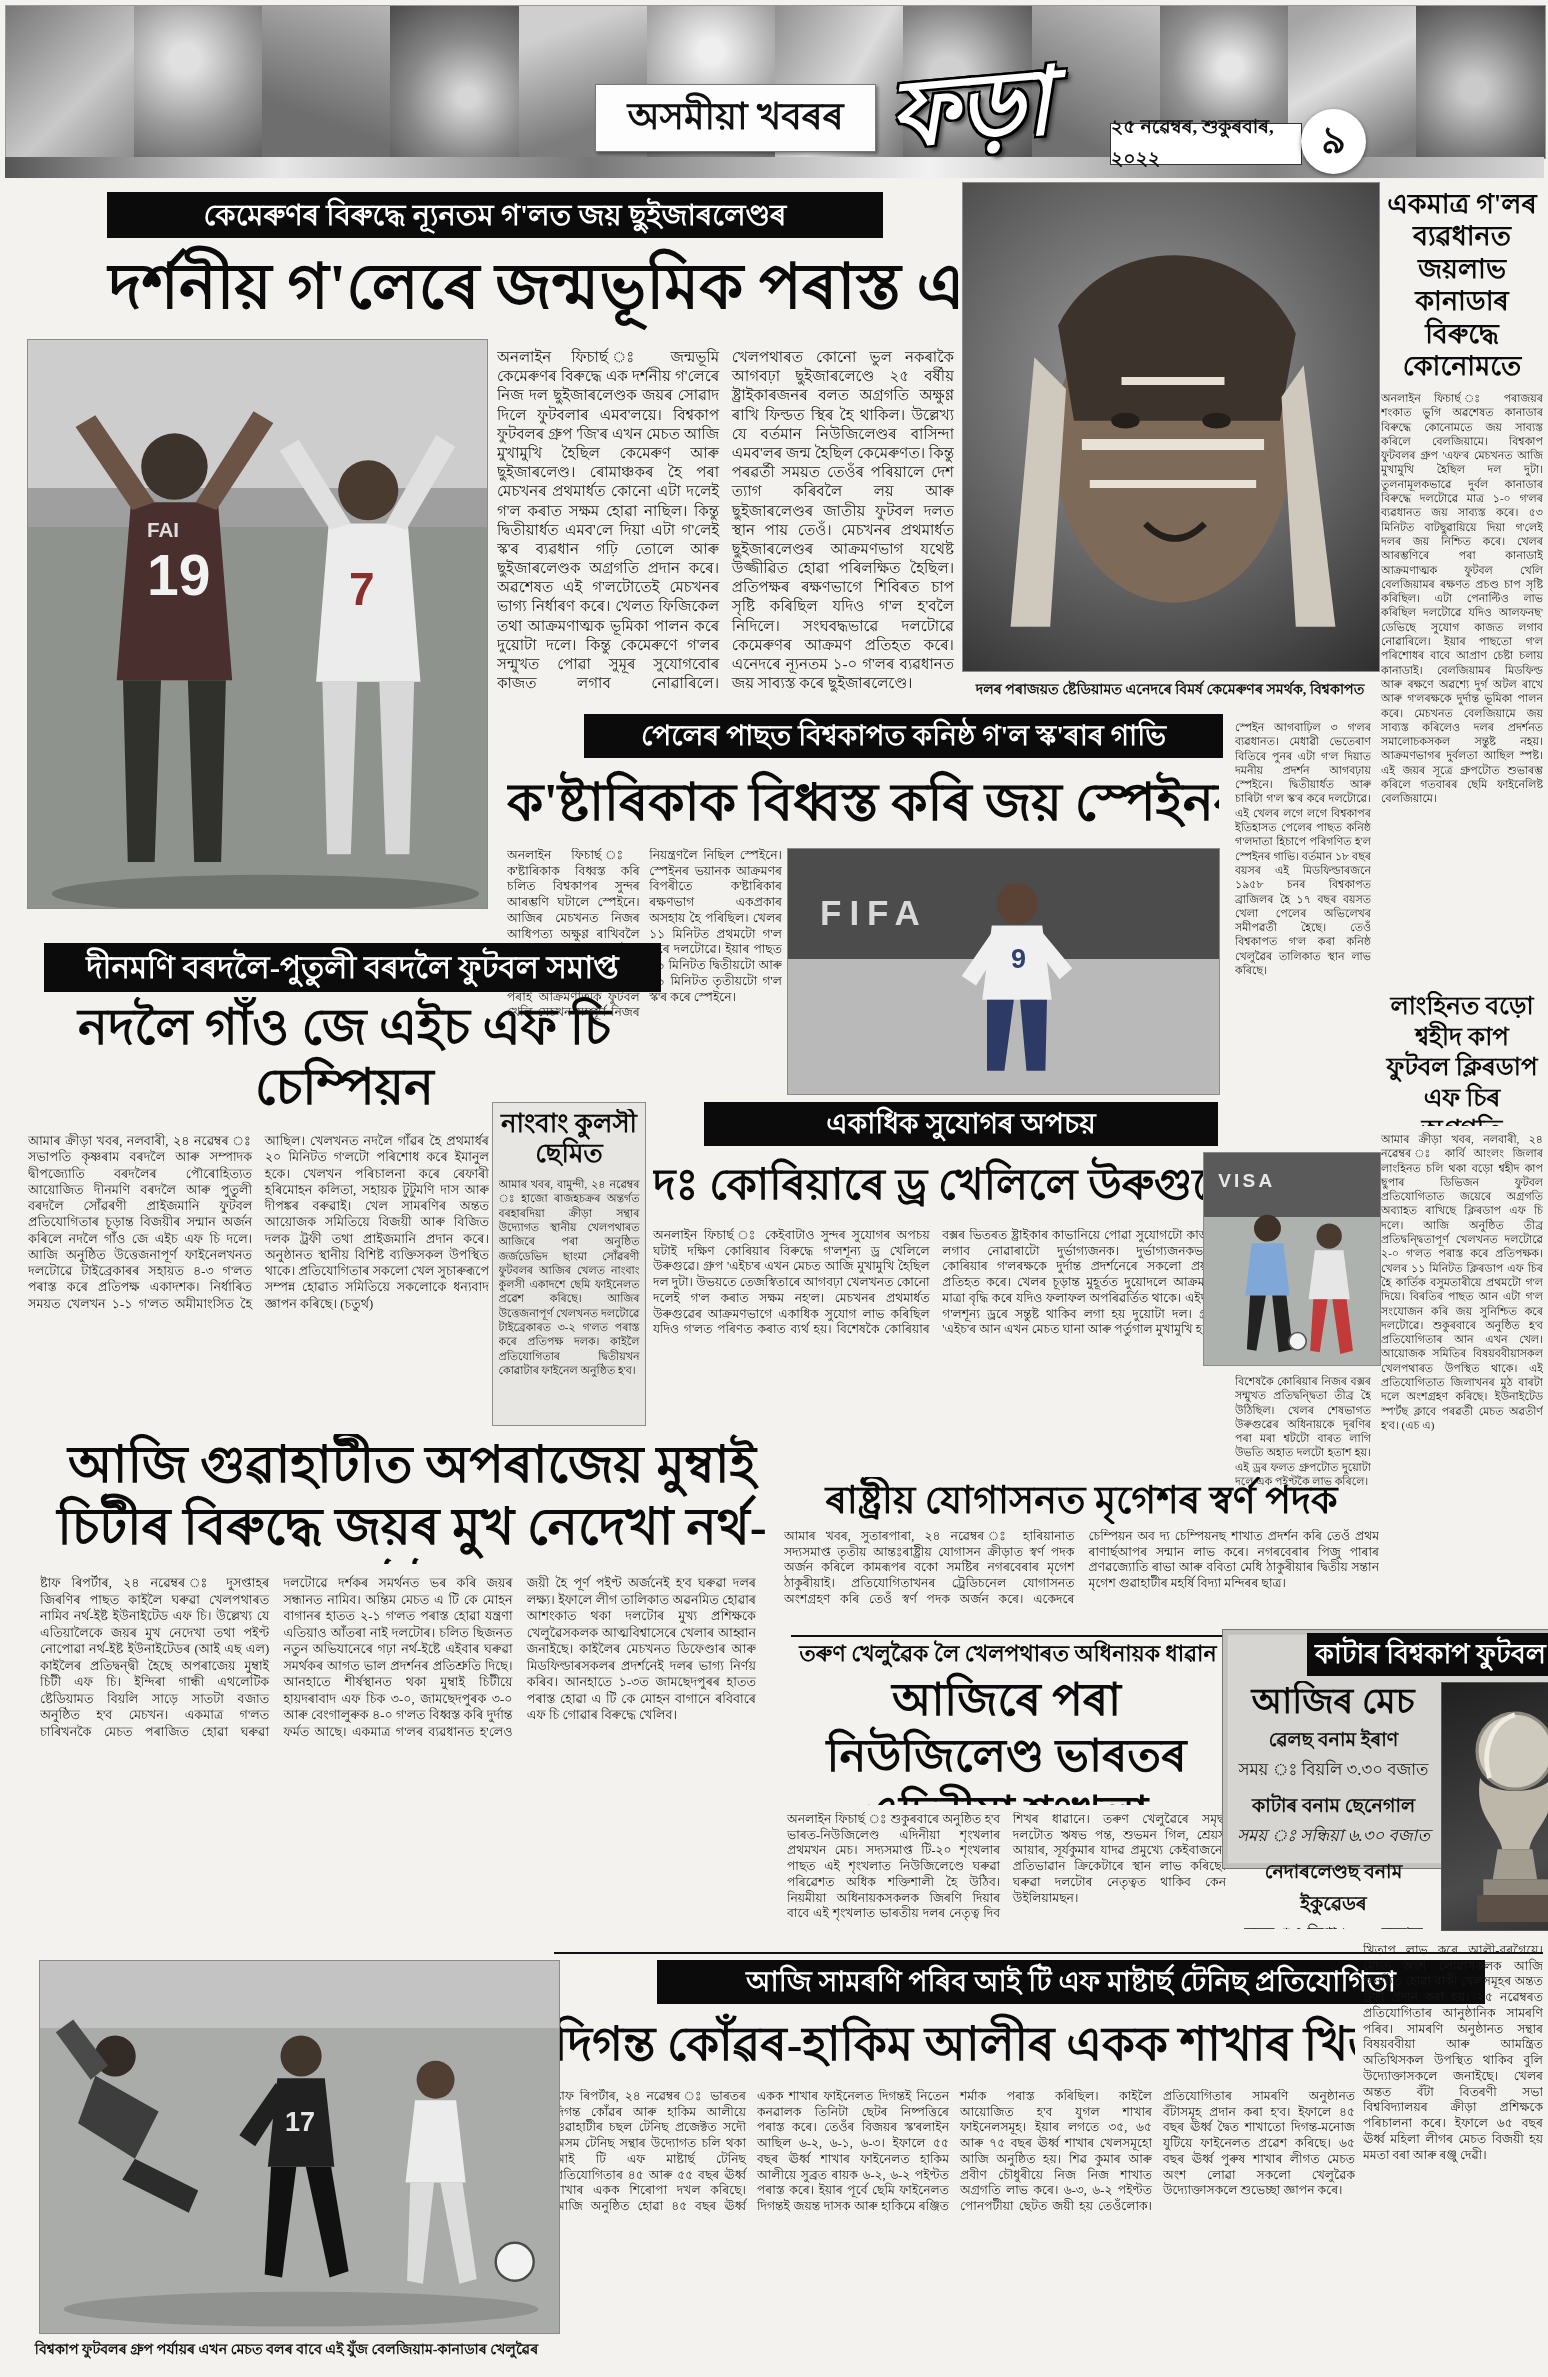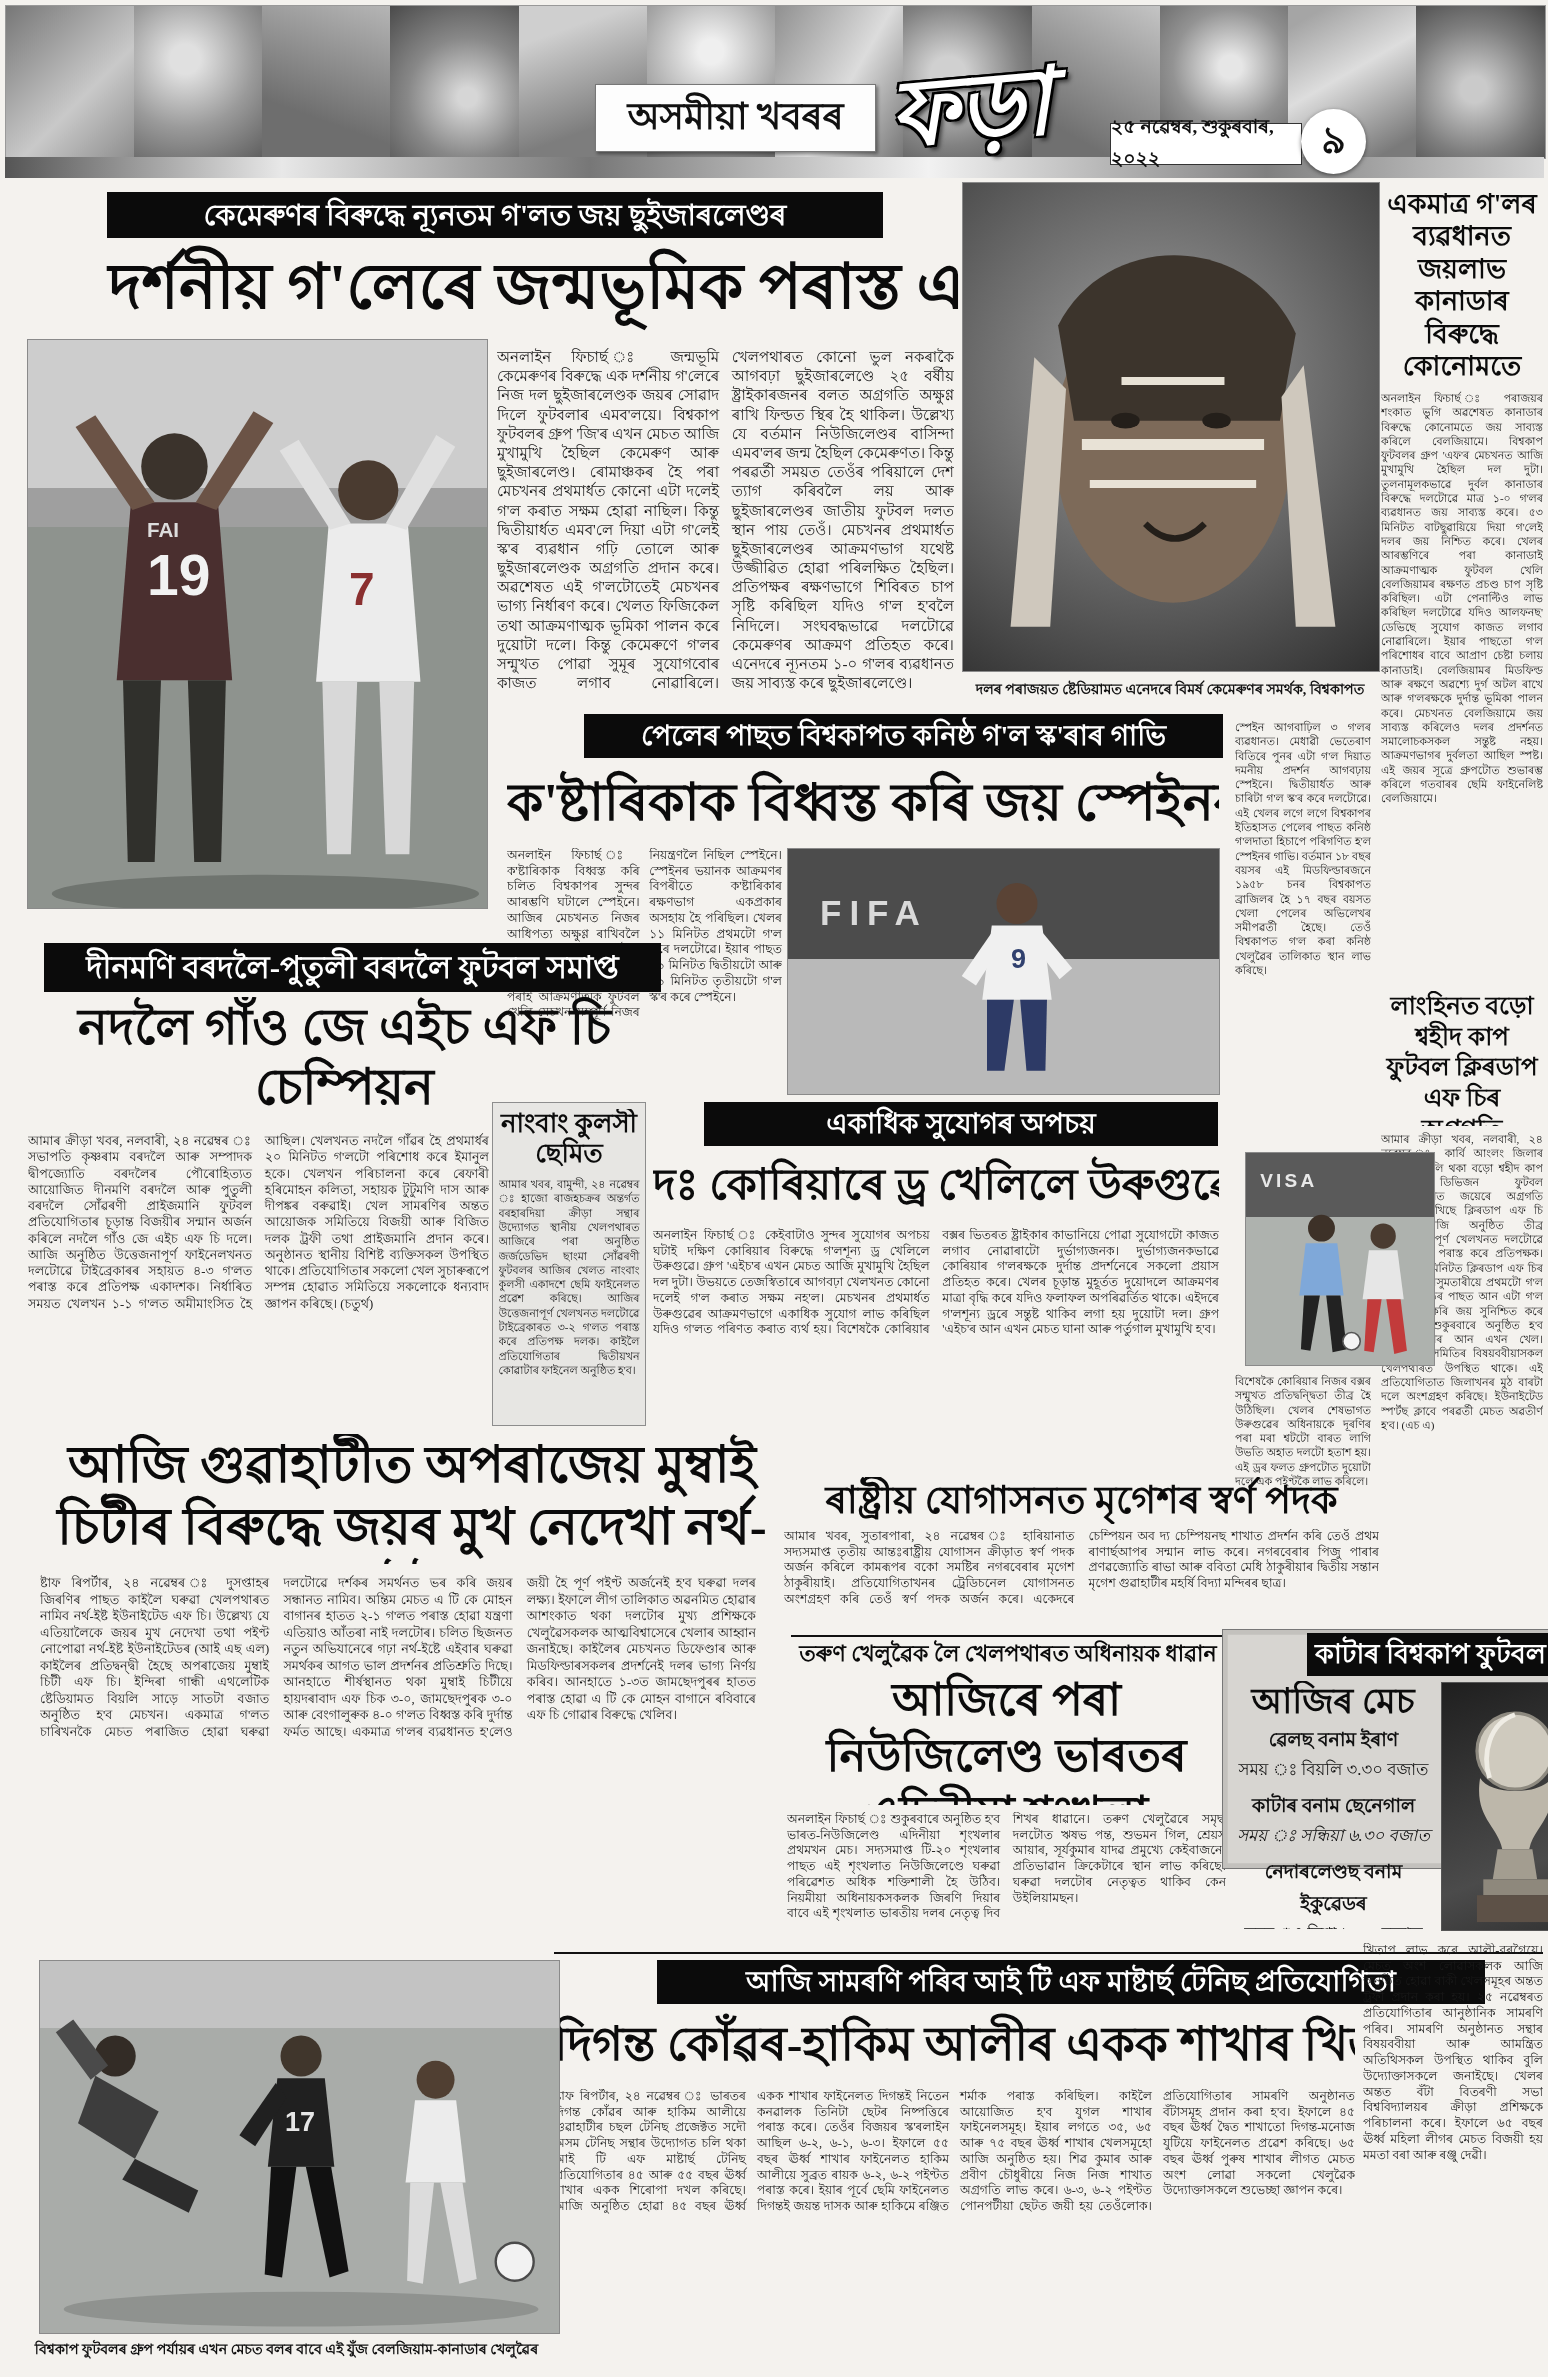--- a/index.html
+++ b/index.html
@@ -130,21 +130,21 @@
 <div class="abs bodytext" style="left:28px;top:1133px;width:461px;height:294px;column-count:2;column-gap:12.7px;font-size:12.7px;line-height:1.28;">আমাৰ ক্ৰীড়া খবৰ, নলবাৰী, ২৪ নৱেম্বৰ ঃ সভাপতি কৃষ্ণৰাম বৰদলৈ আৰু সম্পাদক দ্বীপজ্যোতি বৰদলৈৰ পৌৰোহিত্যত আয়োজিত দীনমণি বৰদলৈ আৰু পুতুলী বৰদলৈ সোঁৱৰণী প্ৰাইজমানি ফুটবল প্ৰতিযোগিতাৰ চূড়ান্ত বিজয়ীৰ সন্মান অৰ্জন কৰিলে নদলৈ গাঁও জে এইচ এফ চি দলে। আজি অনুষ্ঠিত উত্তেজনাপূৰ্ণ ফাইনেলখনত দলটোৱে টাইব্ৰেকাৰৰ সহায়ত ৪-৩ গ'লত পৰাস্ত কৰে প্ৰতিপক্ষ একাদশক। নিৰ্ধাৰিত সময়ত খেলখন ১-১ গ'লত অমীমাংসিত হৈ আছিল। খেলখনত নদলৈ গাঁৱৰ হৈ প্ৰথমাৰ্ধৰ ২০ মিনিটত গ'লটো পৰিশোধ কৰে ইমানুল হকে। খেলখন পৰিচালনা কৰে ৰেফাৰী হৰিমোহন কলিতা, সহায়ক টুটুমণি দাস আৰু দীপঙ্কৰ বৰুৱাই। খেল সামৰণিৰ অন্তত আয়োজক সমিতিয়ে বিজয়ী আৰু বিজিত দলক ট্ৰফী তথা প্ৰাইজমানি প্ৰদান কৰে। অনুষ্ঠানত স্থানীয় বিশিষ্ট ব্যক্তিসকল উপস্থিত থাকে। প্ৰতিযোগিতাৰ সকলো খেল সুচাৰুৰূপে সম্পন্ন হোৱাত সমিতিয়ে সকলোকে ধন্যবাদ জ্ঞাপন কৰিছে। (চতুৰ্থ)</div>
 
 <div class="abs" style="left:492px;top:1102px;width:154px;height:324px;background:#e7e6e3;border:0.8px solid #8d8d8d;box-sizing:border-box;padding:6.3px 5.5px;overflow:hidden;">
   <div class="headline" style="font-size:26px;line-height:1.15;">নাংবাং কুলসী ছেমিত</div>
   <div class="bodytext" style="margin-top:8px;font-size:11px;line-height:1.3;">আমাৰ খবৰ, বামুন্দী, ২৪ নৱেম্বৰ ঃ হাজো ৰাজহচক্ৰৰ অন্তৰ্গত বৰহাৰদিয়া ক্ৰীড়া সন্থাৰ উদ্যোগত স্থানীয় খেলপথাৰত আজিৰে পৰা অনুষ্ঠিত জৰ্জডেভিদ ছাংমা সোঁৱৰণী ফুটবলৰ আজিৰ খেলত নাংবাং কুলসী একাদশে ছেমি ফাইনেলত প্ৰৱেশ কৰিছে। আজিৰ উত্তেজনাপূৰ্ণ খেলখনত দলটোৱে টাইব্ৰেকাৰত ৩-২ গ'লত পৰাস্ত কৰে প্ৰতিপক্ষ দলক। কাইলৈ প্ৰতিযোগিতাৰ দ্বিতীয়খন কোৱাটাৰ ফাইনেল অনুষ্ঠিত হ'ব।</div>
 </div>
 
 <div class="abs strip" style="left:704px;top:1102px;width:514px;height:44px;font-size:28px;line-height:44px;">একাধিক সুযোগৰ অপচয়</div>
 <div class="abs headline" style="left:653px;top:1152px;width:566px;height:66px;font-size:43px;line-height:65px;white-space:nowrap;">দঃ কোৰিয়াৰে ড্ৰ খেলিলে উৰুগুৱে</div>
 <div class="abs bodytext" style="left:653px;top:1228px;width:566px;height:244px;column-count:2;column-gap:12.7px;font-size:12.3px;line-height:1.28;">অনলাইন ফিচাৰ্ছ ঃ কেইবাটাও সুন্দৰ সুযোগৰ অপচয় ঘটাই দক্ষিণ কোৰিয়াৰ বিৰুদ্ধে গ'লশূন্য ড্ৰ খেলিলে উৰুগুৱে। গ্ৰুপ 'এইচ'ৰ এখন মেচত আজি মুখামুখি হৈছিল দল দুটা। উভয়তে তেজস্বিতাৰে আগবঢ়া খেলখনত কোনো দলেই গ'ল কৰাত সক্ষম নহ'ল। মেচখনৰ প্ৰথমাৰ্ধত উৰুগুৱেৰ আক্ৰমণভাগে একাধিক সুযোগ লাভ কৰিছিল যদিও গ'লত পৰিণত কৰাত ব্যৰ্থ হয়। বিশেষকৈ কোৰিয়াৰ বক্সৰ ভিতৰত ষ্ট্ৰাইকাৰ কাভানিয়ে পোৱা সুযোগটো কাজত লগাব নোৱাৰাটো দুৰ্ভাগ্যজনক। দুৰ্ভাগ্যজনকভাৱে কোৰিয়াৰ গ'লৰক্ষকে দুৰ্দান্ত প্ৰদৰ্শনেৰে সকলো প্ৰয়াস প্ৰতিহত কৰে। খেলৰ চূড়ান্ত মুহূৰ্তত দুয়োদলে আক্ৰমণৰ মাত্ৰা বৃদ্ধি কৰে যদিও ফলাফল অপৰিৱৰ্তিত থাকে। এইদৰে গ'লশূন্য ড্ৰৰে সন্তুষ্ট থাকিব লগা হয় দুয়োটা দল। গ্ৰুপ 'এইচ'ৰ আন এখন মেচত ঘানা আৰু পৰ্তুগাল মুখামুখি হ'ব।</div>
-<div class="abs photo" style="left:1245px;top:1152px;width:176px;height:212px;background:linear-gradient(#5a5a5a 0 30%,#aeb2ae 30% 100%);padding-left:12px;">
+<div class="abs photo" style="left:1203px;top:1152px;width:176px;height:212px;background:linear-gradient(#5a5a5a 0 30%,#aeb2ae 30% 100%);">
   <span class="abs latin" style="left:14.2px;top:17.4px;font-size:19px;color:#e8e8e8;letter-spacing:3.2px;">VISA</span>
   <svg width="176" height="212" viewBox="0 0 222 268">
     <circle cx="80" cy="95" r="17" fill="#3d3128"></circle>
     <path d="M60 114 L100 114 L108 180 L52 180 Z" fill="#7fa8d9"></path>
     <path d="M58 180 L78 180 L66 250 L54 248 Z" fill="#222"></path>
     <path d="M86 180 L104 180 L112 248 L94 252 Z" fill="#222"></path>
     <circle cx="158" cy="105" r="16" fill="#4a3b30"></circle>
     <path d="M140 123 L176 123 L184 185 L132 185 Z" fill="#e6e6e6"></path>
     <path d="M138 185 L156 185 L146 252 L134 250 Z" fill="#c23b3b"></path>
     <path d="M162 185 L180 185 L188 250 L172 254 Z" fill="#c23b3b"></path>

